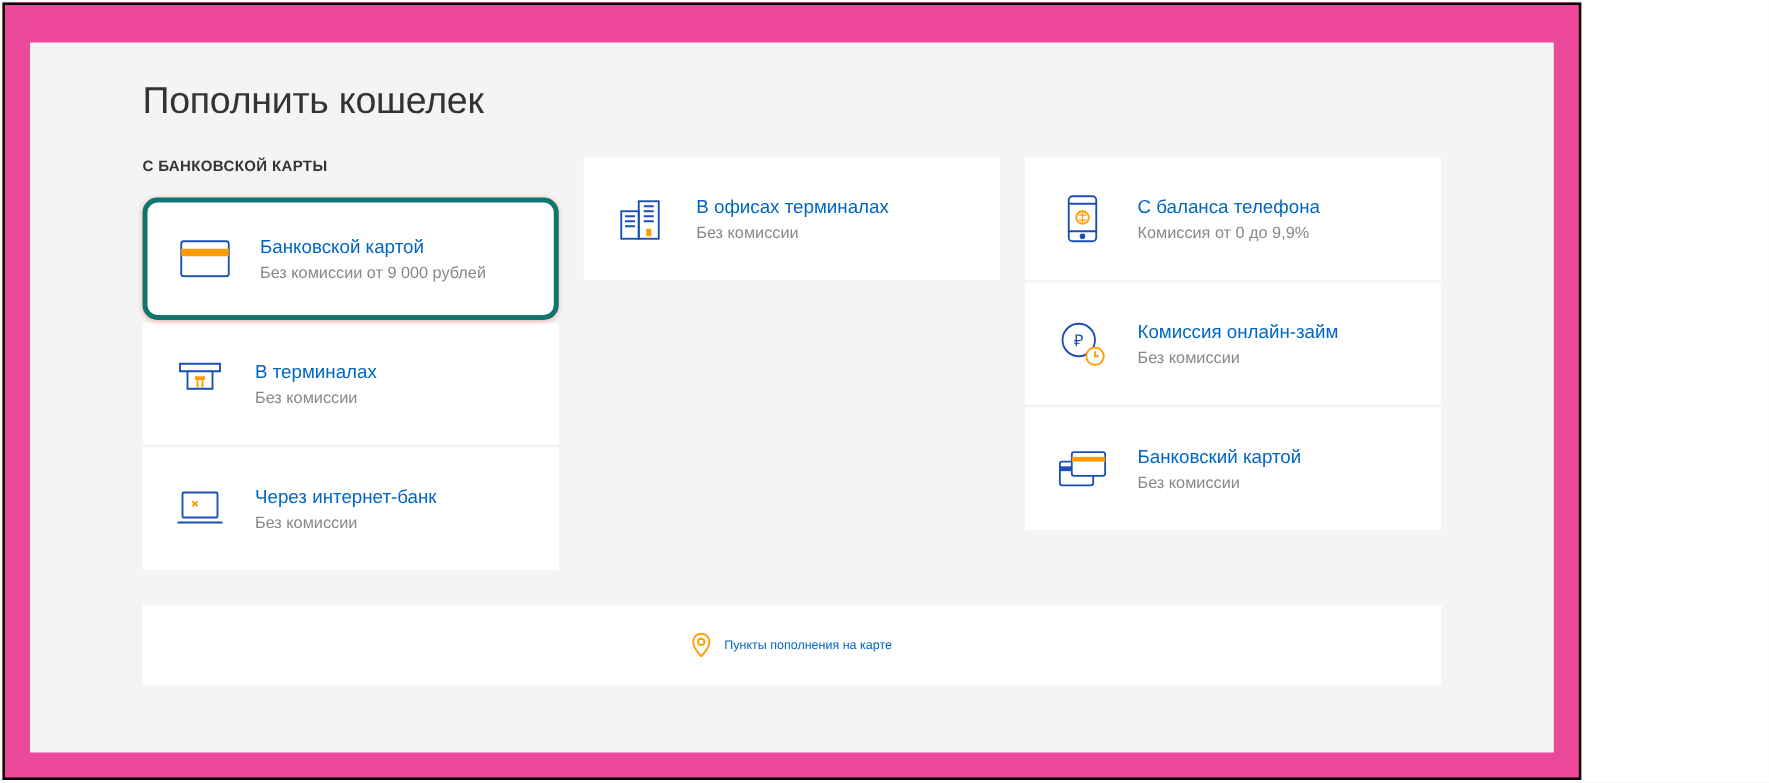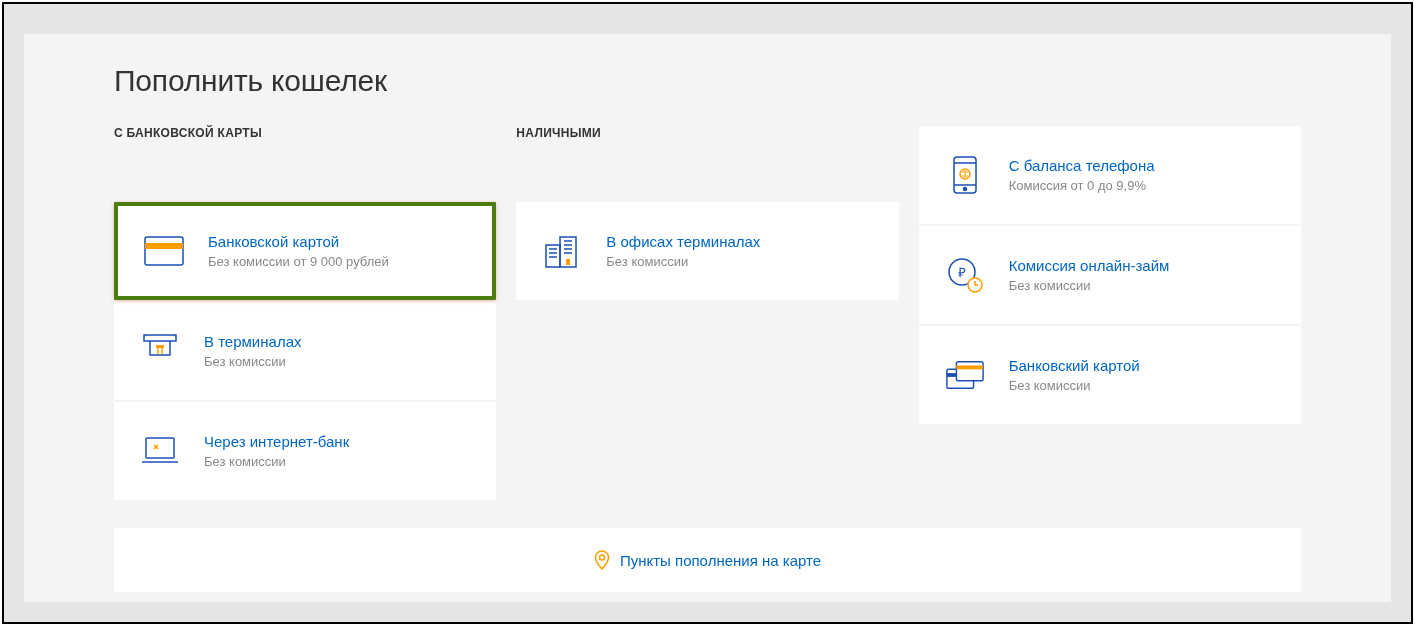--- a/index.html
+++ b/index.html
@@ -5,25 +5,25 @@
   * { box-sizing: border-box; margin: 0; padding: 0; }
   body {
     font-family: -apple-system, BlinkMacSystemFont, "Segoe UI", Arial, sans-serif;
     background: #fff;
     width: 1415px;
     height: 626px;
     overflow: hidden;
   }
   .outer-border {
     border: 2px solid #000;
-    width: 1411px;
+    width: 1263px;
     height: 622px;
     margin: 2px;
     padding: 30px 20px 20px 20px;
-    background: #e5e5e5;
+    background: #ec4899;
   }
   .panel {
     background: #f4f4f4;
     padding: 30px 90px 20px 90px;
     height: 100%;
   }
   .page-title {
     font-size: 30px;
     font-weight: 300;
     color: #333;
@@ -31,21 +31,20 @@
     letter-spacing: -0.2px;
   }
   .columns {
     display: flex;
     gap: 20px;
   }
   .col {
     flex: 1;
     display: flex;
     flex-direction: column;
-    gap: 44px;
   }
   .col-header {
     font-size: 12px;
     font-weight: 700;
     letter-spacing: 0.3px;
     color: #333;
     text-transform: uppercase;
     margin-bottom: 18px;
   }
   .tile-stack {
@@ -56,22 +55,22 @@
   .tile {
     background: #fff;
     padding: 24px 26px;
     display: flex;
     align-items: center;
     gap: 24px;
     min-height: 98px;
     cursor: pointer;
   }
   .tile.highlight {
-    border: 4px solid #4d7c0f;
-    border-radius: 1px;
+    border: 4px solid #0f766e;
+    border-radius: 12px;
     position: relative;
     box-shadow: 0 1px 4px rgba(217,55,49,0.3);
     align-items: center;
   }
   .tile-icon {
     width: 40px;
     height: 40px;
     flex-shrink: 0;
     display: flex;
     align-items: center;
@@ -93,21 +92,21 @@
     margin-top: 28px;
     padding: 22px;
     display: flex;
     align-items: center;
     justify-content: center;
     gap: 10px;
     cursor: pointer;
   }
   .map-link {
     color: #0066c3;
-    font-size: 15px;
+    font-size: 10px;
   }
   svg { display: block; }
 </style>
 </head>
 <body>
 
 <div class="outer-border">
   <div class="panel">
 
     <h1 class="page-title">Пополнить кошелек</h1>
@@ -157,21 +156,20 @@
             <div class="tile-text">
               <span class="tile-title">Через интернет-банк</span>
               <span class="tile-sub">Без комиссии</span>
             </div>
           </div>
 
         </div>
       </div>
 
       <div class="col">
-        <div class="col-header">НАЛИЧНЫМИ</div>
         <div class="tile-stack">
 
 
 
           <div class="tile">
             <div class="tile-icon">
               <svg width="40" height="36" viewBox="0 0 40 36" fill="none" stroke="#1a4fb3" stroke-width="1.5">
                 <rect x="4" y="12" width="14" height="22"></rect>
                 <rect x="18" y="4" width="16" height="30"></rect>
                 <path d="M7 16 h8 M7 20 h8 M7 24 h8"></path>

